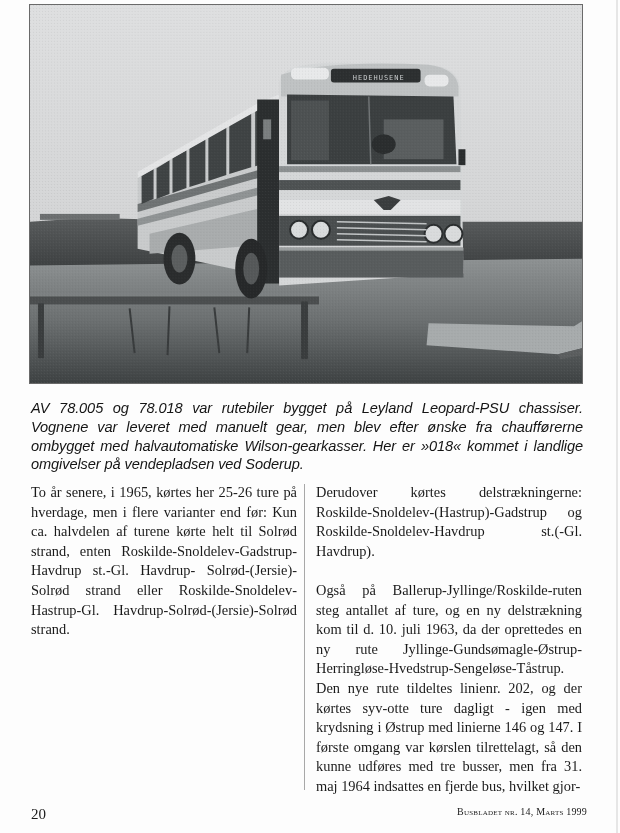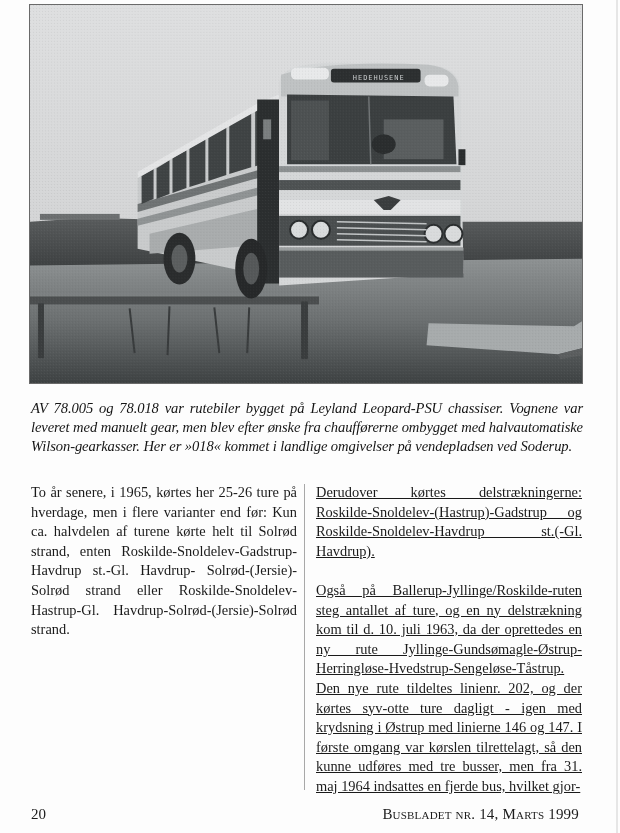--- a/index.html
+++ b/index.html
@@ -14,45 +14,45 @@
     background: #e6e6e6;
   }
   .photo {
     position: absolute; left: 29px; top: 4px; width: 554px; height: 380px;
     border: 1px solid #6a6a6a; box-sizing: border-box; overflow: hidden;
     background: #dcdcdc;
   }
   .photo svg { display: block; width: 100%; height: 100%; }
   .caption {
     position: absolute; left: 31px; top: 399px; width: 552px;
-    font-family: Liberation Serif, serif;
+    font-family: Liberation Sans, sans-serif;
     font-style: italic; font-size: 14.6px; line-height: 18.8px;
     text-align: justify; letter-spacing: -0.1px; color: #151515;
     margin: 0;
   }
   .col {
     position: absolute; top: 483px; width: 266px;
     font-family: "Liberation Serif", "DejaVu Serif", serif;
     font-size: 14.4px; line-height: 19.6px; text-align: justify;
     color: #1a1a1a;
   }
   .col p { margin: 0 0 19.6px 0; }
   .col-left { left: 31px; }
-  .col-right { left: 316px; text-decoration: underline; }
+  .col-right { left: 316px; }
   .col-divider {
     position: absolute; left: 304px; top: 484px; width: 1px; height: 306px;
     background: #a8a8a8;
   }
   .footer-page {
     position: absolute; left: 31px; top: 806px;
     font-family: "Liberation Serif", "DejaVu Serif", serif; font-size: 15px;
   }
   .footer-title {
-    position: absolute; right: 41px; top: 806px;
-    font-family: "Liberation Serif", "DejaVu Serif", serif; font-size: 15px;
+    position: absolute; right: 33px; top: 806px;
+    font-family: "Liberation Serif", "DejaVu Serif", serif; font-size: 10px;
     font-variant: small-caps; letter-spacing: 0.2px;
   }
 </style>
 </head>
 <body>
 
 <div class="page-edge"></div>
 
 <div class="photo">
   <svg viewBox="0 0 554 380" preserveAspectRatio="none">

